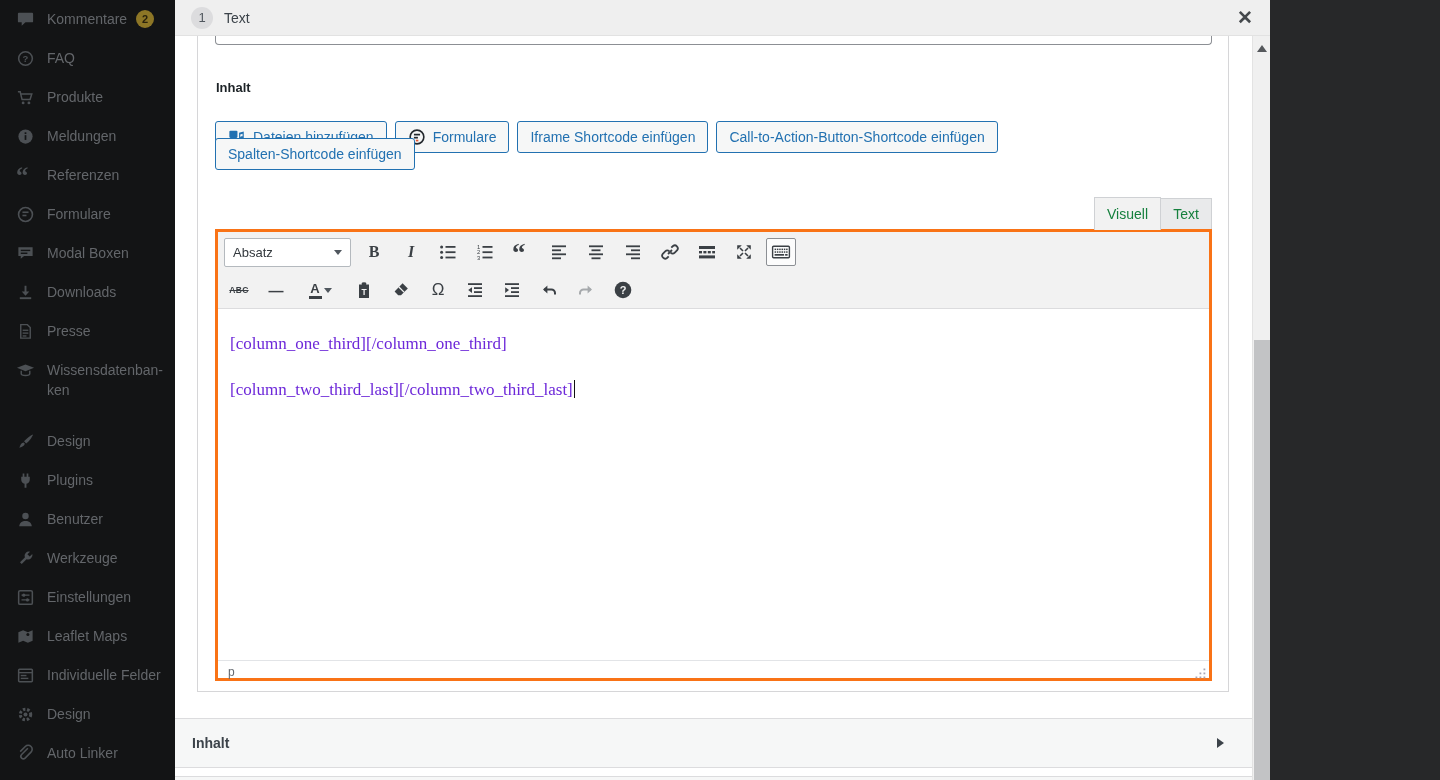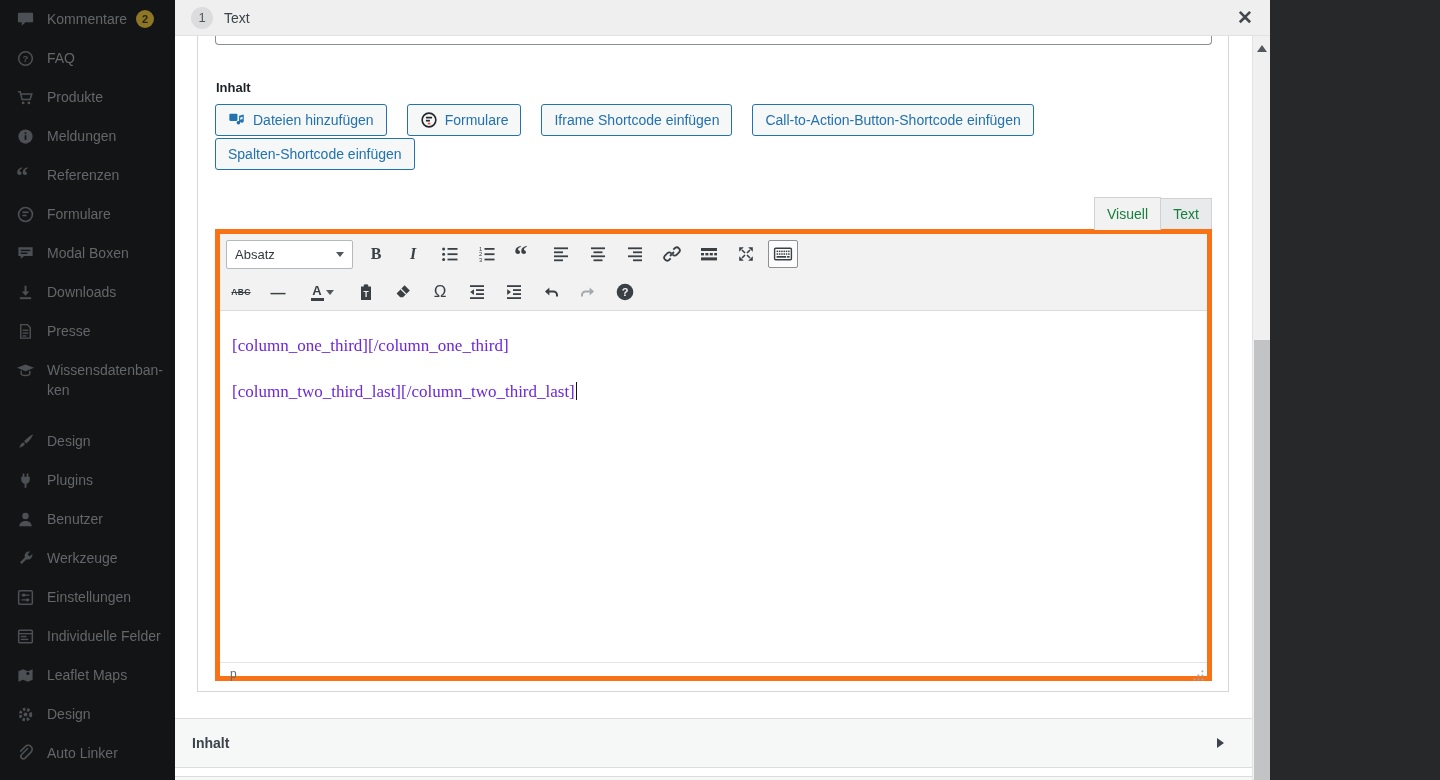--- a/index.html
+++ b/index.html
@@ -27,32 +27,32 @@
 
   
   .scrollbar { position:absolute; right:0; top:36px; width:18px; height:744px; background:#f0f0f0; border-left:1px solid #e3e3e3; }
   .sb-up { position:absolute; top:9px; left:4px; width:0; height:0; border-left:5px solid transparent; border-right:5px solid transparent; border-bottom:7px solid #55585c; }
   .sb-thumb { position:absolute; top:304px; left:1px; width:16px; height:440px; background:#c2c3c5; }
 
   
   .field-box { position:absolute; left:22px; top:36px; width:1032px; height:656px; background:#fff; border:1px solid #d6d6d8; border-top:none; }
   .input-remnant { position:absolute; left:17px; top:0; width:997px; height:9px; border:1px solid #8c8f94; border-top:none; border-radius:0 0 4px 4px; background:#fff; }
   .field-label { position:absolute; left:18px; top:44px; font-size:13px; font-weight:bold; color:#1d2327; }
-  .btn-row1 { position:absolute; left:17px; top:68px; display:flex; gap:20px; }
+  .btn-row1 { position:absolute; left:17px; top:85px; display:flex; gap:8px; }
   .btn-row2 { position:absolute; left:17px; top:102px; display:flex; gap:8px; }
   .wp-btn { display:inline-flex; align-items:center; gap:7px; height:32px; padding:0 12px; background:#f6f7f7; border:1px solid #2271b1; border-radius:3px; color:#2271b1; font-size:14px; cursor:pointer; font-family:inherit; white-space:nowrap; }
   .wp-btn .btn-ic { width:18px; height:18px; color:#2271b1; }
 
   
   .tab { position:absolute; border:1px solid #cfd1d4; border-bottom:none; font-size:14px; color:#15803d; cursor:pointer; font-family:inherit; padding:0 12px; }
   .tab-visuell { right:67px; top:161px; height:33px; background:#f2f2f2; z-index:3; }
   .tab-text { right:16px; top:162px; height:31px; background:#e9eaeb; }
 
   
-  .editor { position:absolute; left:17px; top:193px; width:997px; height:452px; border:5px solid #f97316; background:#fff; }
+  .editor { position:absolute; left:17px; top:193px; width:997px; height:452px; border:3px solid #f97316; background:#fff; }
   .mce-row { display:flex; align-items:center; background:#f2f2f2; padding-left:6px; }
   .mce-row1 { height:40px; }
   .mce-row2 { height:37px; border-bottom:1px solid #dcdcde; }
   .mce-select { width:127px; height:29px; background:#fff; border:1px solid #b4b9be; border-radius:2px; display:flex; align-items:center; padding:0 8px; color:#32373c; font-size:13px; margin-right:8px; cursor:pointer; }
   .mce-select .sel-arrow { margin-left:auto; width:0; height:0; border-left:4.5px solid transparent; border-right:4.5px solid transparent; border-top:5.5px solid #50575e; }
   .tb { width:30px; height:28px; margin-right:7px; display:flex; align-items:center; justify-content:center; background:transparent; border:none; color:#3b4045; cursor:pointer; font-family:inherit; }
   .tb svg { width:20px; height:20px; }
   .tb-glyph-b { font-weight:bold; font-size:16px; font-family:"Liberation Serif",serif; }
   .tb-glyph-i { font-style:italic; font-weight:bold; font-size:16px; font-family:"Liberation Serif",serif; }
   .tb-strike { font-size:8.5px; font-weight:bold; text-decoration:line-through; letter-spacing:.3px; }
@@ -219,36 +219,36 @@
           <path d="M5.8 7.5h8.4M5.8 12.5h8.4" stroke="currentColor" stroke-width="1.5"></path>
           <circle cx="8.2" cy="7.5" r="1.6"></circle>
           <circle cx="12" cy="12.5" r="1.6"></circle>
         </svg>
       </span>
     <span class="sb-label">Einstellungen</span>
   </div>
   <div class="sb-item">
     <span class="sb-ic">
         <svg viewBox="0 0 20 20" fill="currentColor">
+          <path d="M2.5 5.5l5-2 5 2 5-2v11l-5 2-5-2-5 2z"></path>
+          <circle cx="12.5" cy="8" r="1.6" fill="#131415"></circle>
+        </svg>
+      </span>
+    <span class="sb-label">Leaflet Maps</span>
+  </div>
+  <div class="sb-item">
+    <span class="sb-ic">
+        <svg viewBox="0 0 20 20" fill="currentColor">
           <rect x="2.8" y="3.5" width="14.4" height="13" rx="1" fill="none" stroke="currentColor" stroke-width="1.6"></rect>
           <path d="M2.8 7h14.4" stroke="currentColor" stroke-width="1.4"></path>
           <rect x="5" y="9.3" width="6" height="1.5"></rect>
           <rect x="5" y="12.3" width="8" height="1.5"></rect>
         </svg>
       </span>
     <span class="sb-label">Individuelle Felder</span>
-  </div>
-  <div class="sb-item">
-    <span class="sb-ic">
-        <svg viewBox="0 0 20 20" fill="currentColor">
-          <path d="M2.5 5.5l5-2 5 2 5-2v11l-5 2-5-2-5 2z"></path>
-          <circle cx="12.5" cy="8" r="1.6" fill="#131415"></circle>
-        </svg>
-      </span>
-    <span class="sb-label">Leaflet Maps</span>
   </div>
   <div class="sb-item">
     <span class="sb-ic">
         <svg viewBox="0 0 20 20" fill="currentColor">
           <circle cx="10" cy="10" r="5.5" fill="none" stroke="currentColor" stroke-width="3.2" stroke-dasharray="2.6 1.9"></circle>
           <circle cx="10" cy="10" r="2.1"></circle>
         </svg>
       </span>
     <span class="sb-label">Design</span>
   </div>

